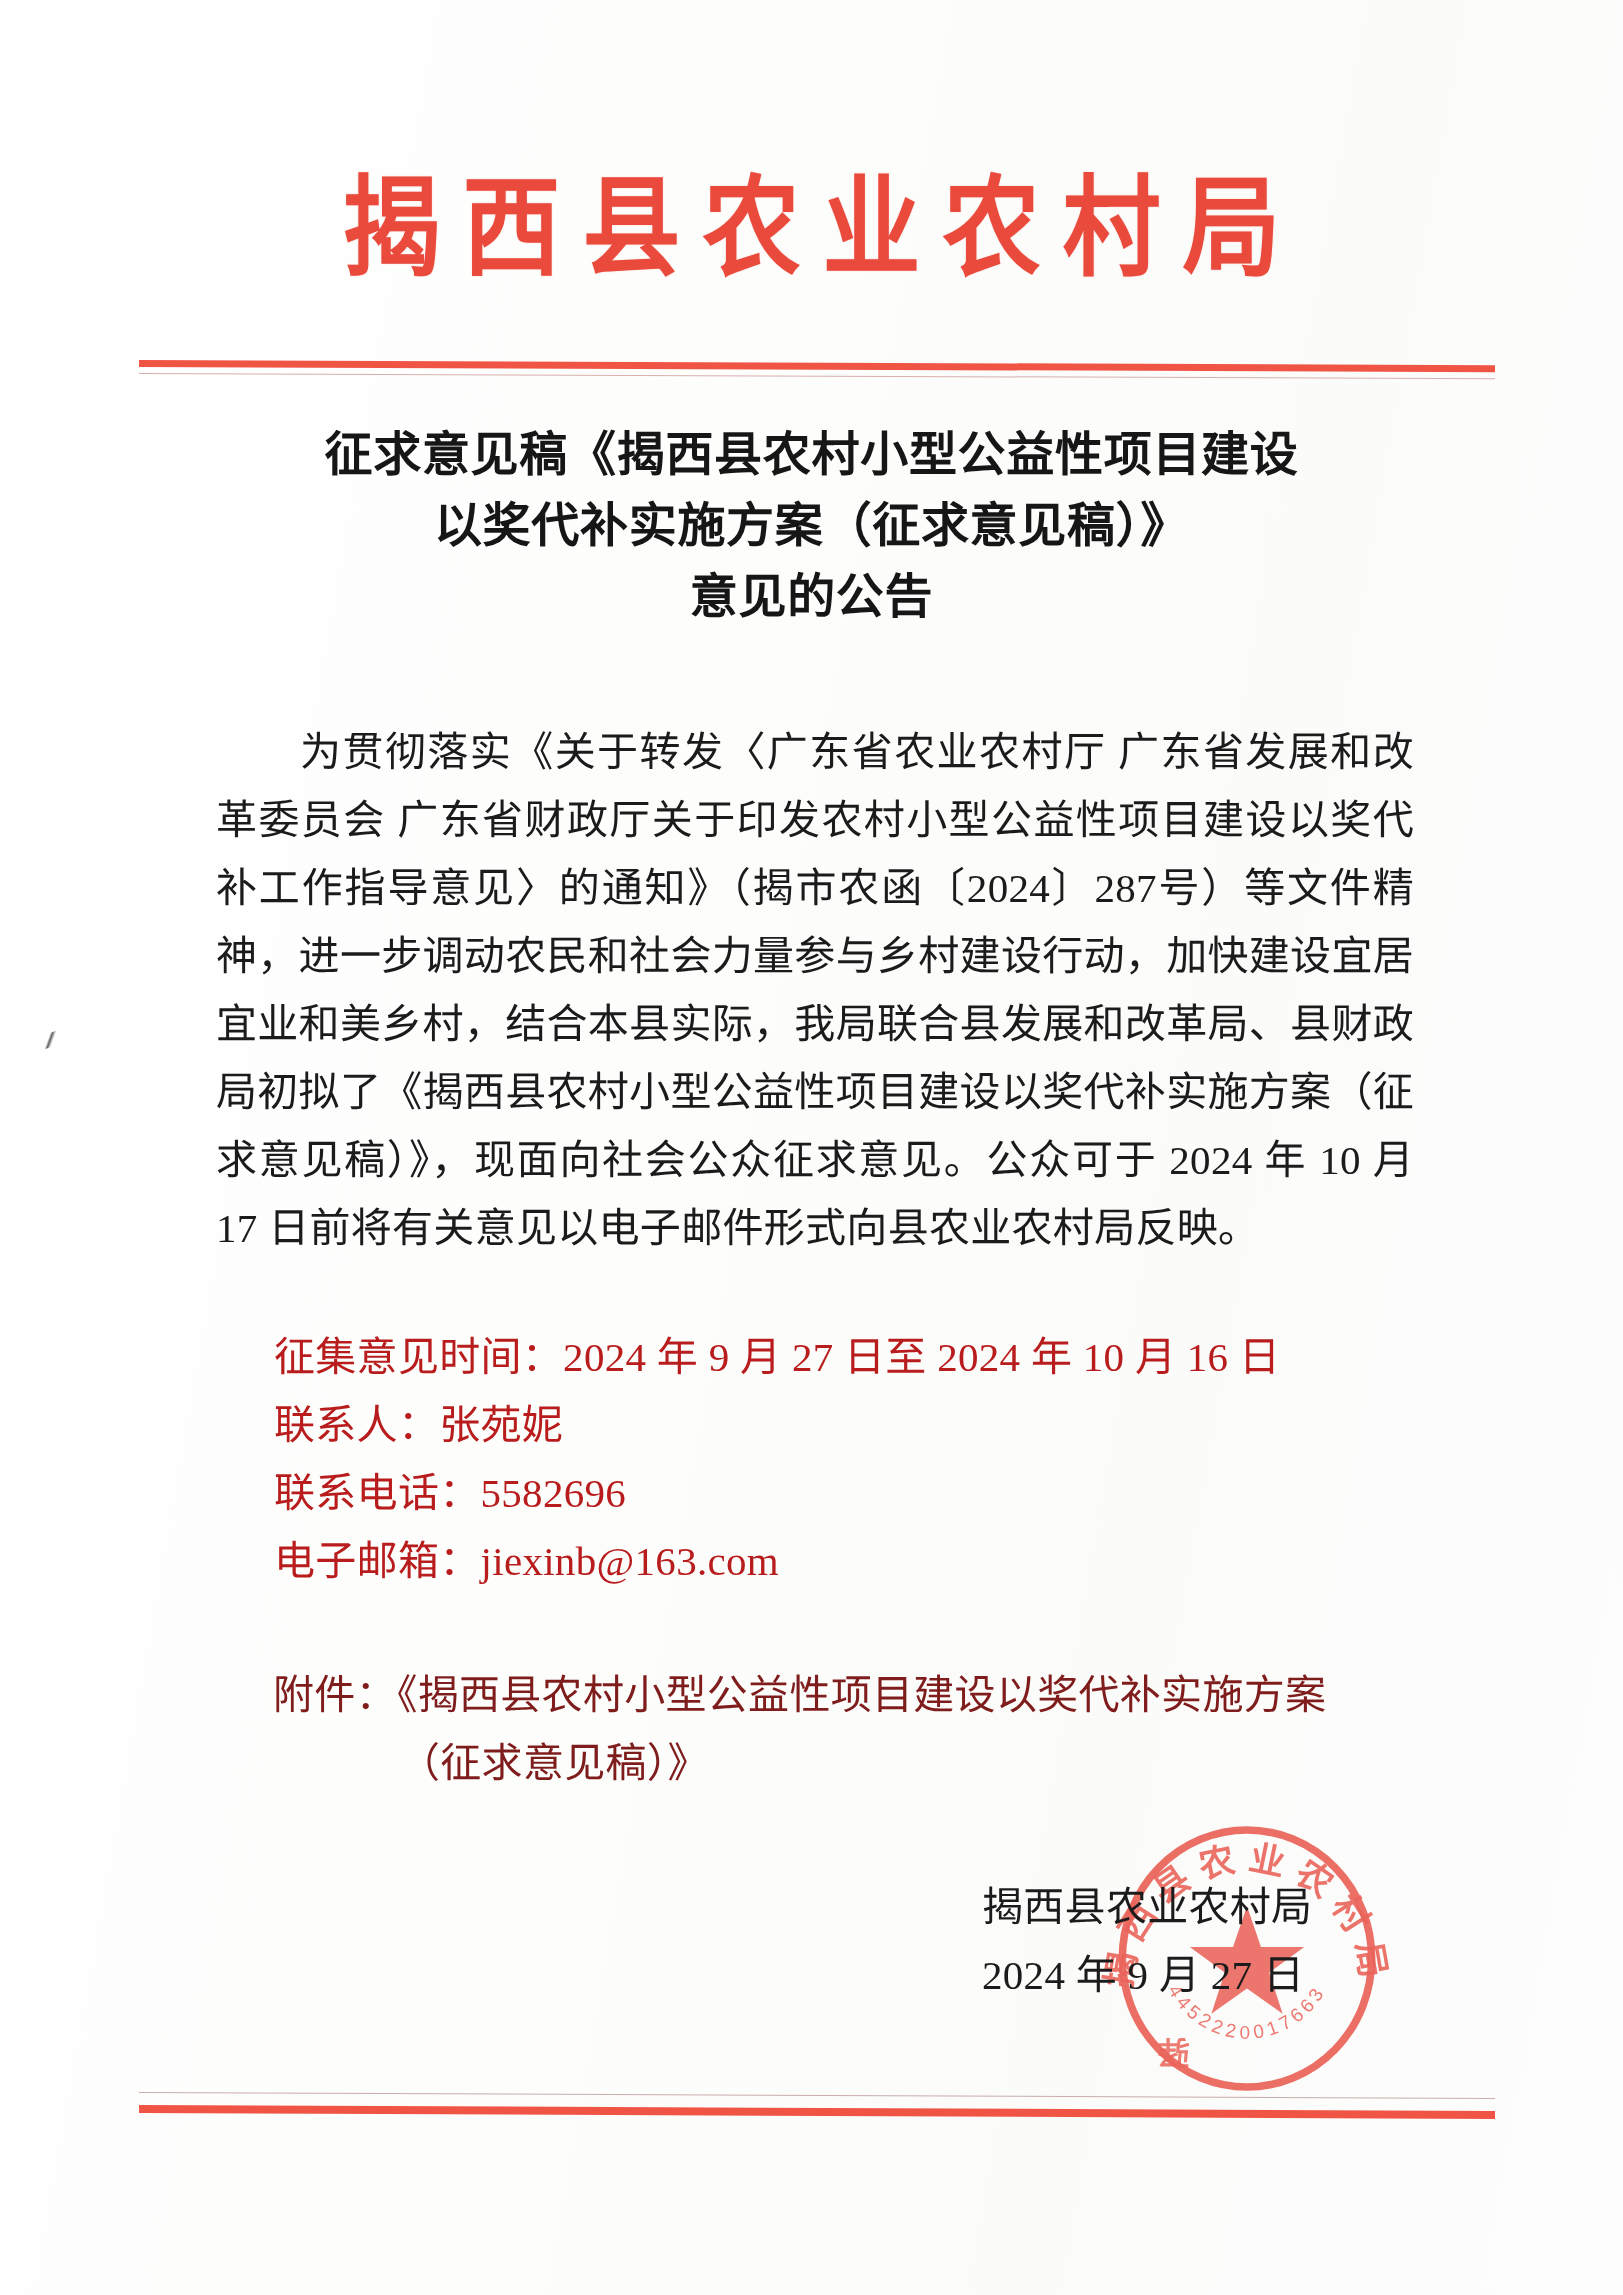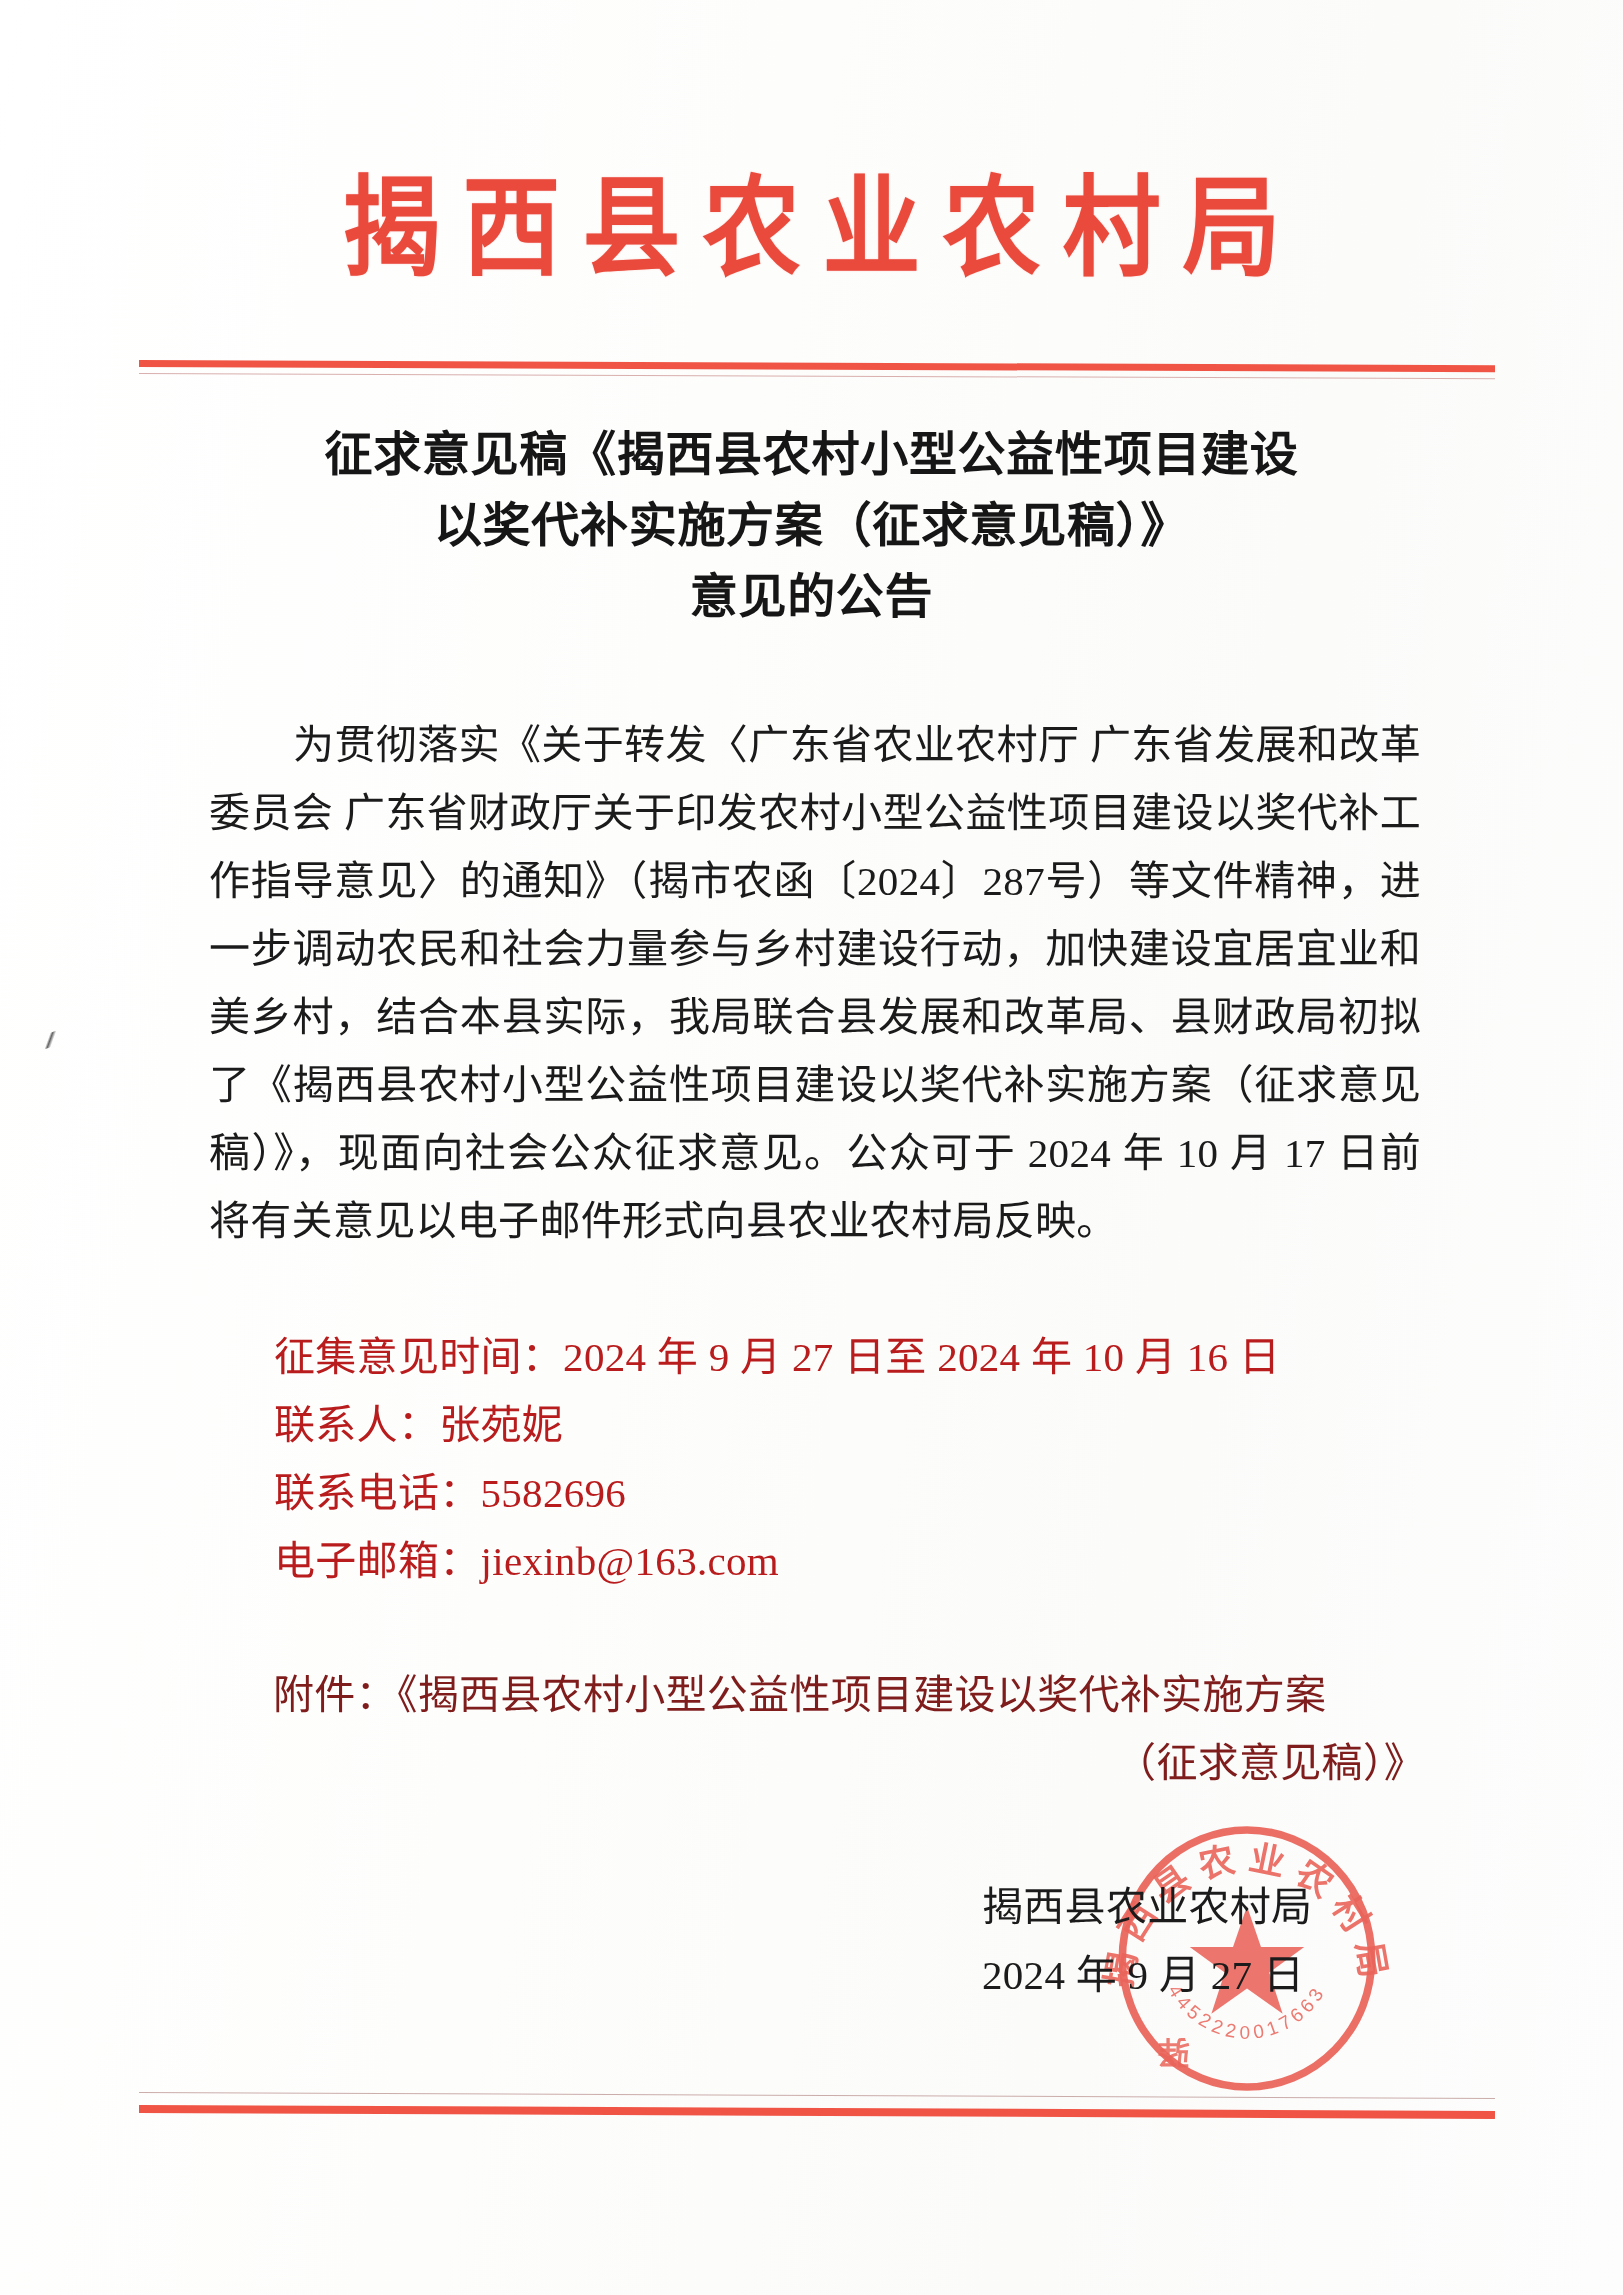--- a/index.html
+++ b/index.html
@@ -130,21 +130,21 @@
     position: absolute;
     left: 208px;
     width: 1214px;
     top: 710px;
     font-size: 41px;
     line-height: 68px;
     letter-spacing: 0.3px;
     color: #1b1b1b;
   }
   .para {
-    margin: 1px;
+    margin: 8px;
     text-align: justify;
     text-justify: inter-character;
     text-indent: 84px;
   }
 
   
   .contact-block {
     position: absolute;
     left: 274px;
     width: 1152px;
@@ -161,21 +161,21 @@
     position: absolute;
     left: 273px;
     width: 1152px;
     top: 1661px;
     font-size: 41px;
     line-height: 68px;
     letter-spacing: 0.3px;
     color: #7f1d1d;
   }
   .attach-line-1 { display: block; white-space: nowrap; }
-  .attach-line-2 { display: block; white-space: nowrap; padding-left: 126px; text-align: right; }
+  .attach-line-2 { display: block; white-space: nowrap; padding-left: 126px; }
 
   
   .signature-block {
     position: absolute;
     left: 982px;
     width: 458px;
     top: 1873px;
     font-size: 41px;
     line-height: 68px;
     letter-spacing: 0.3px;

